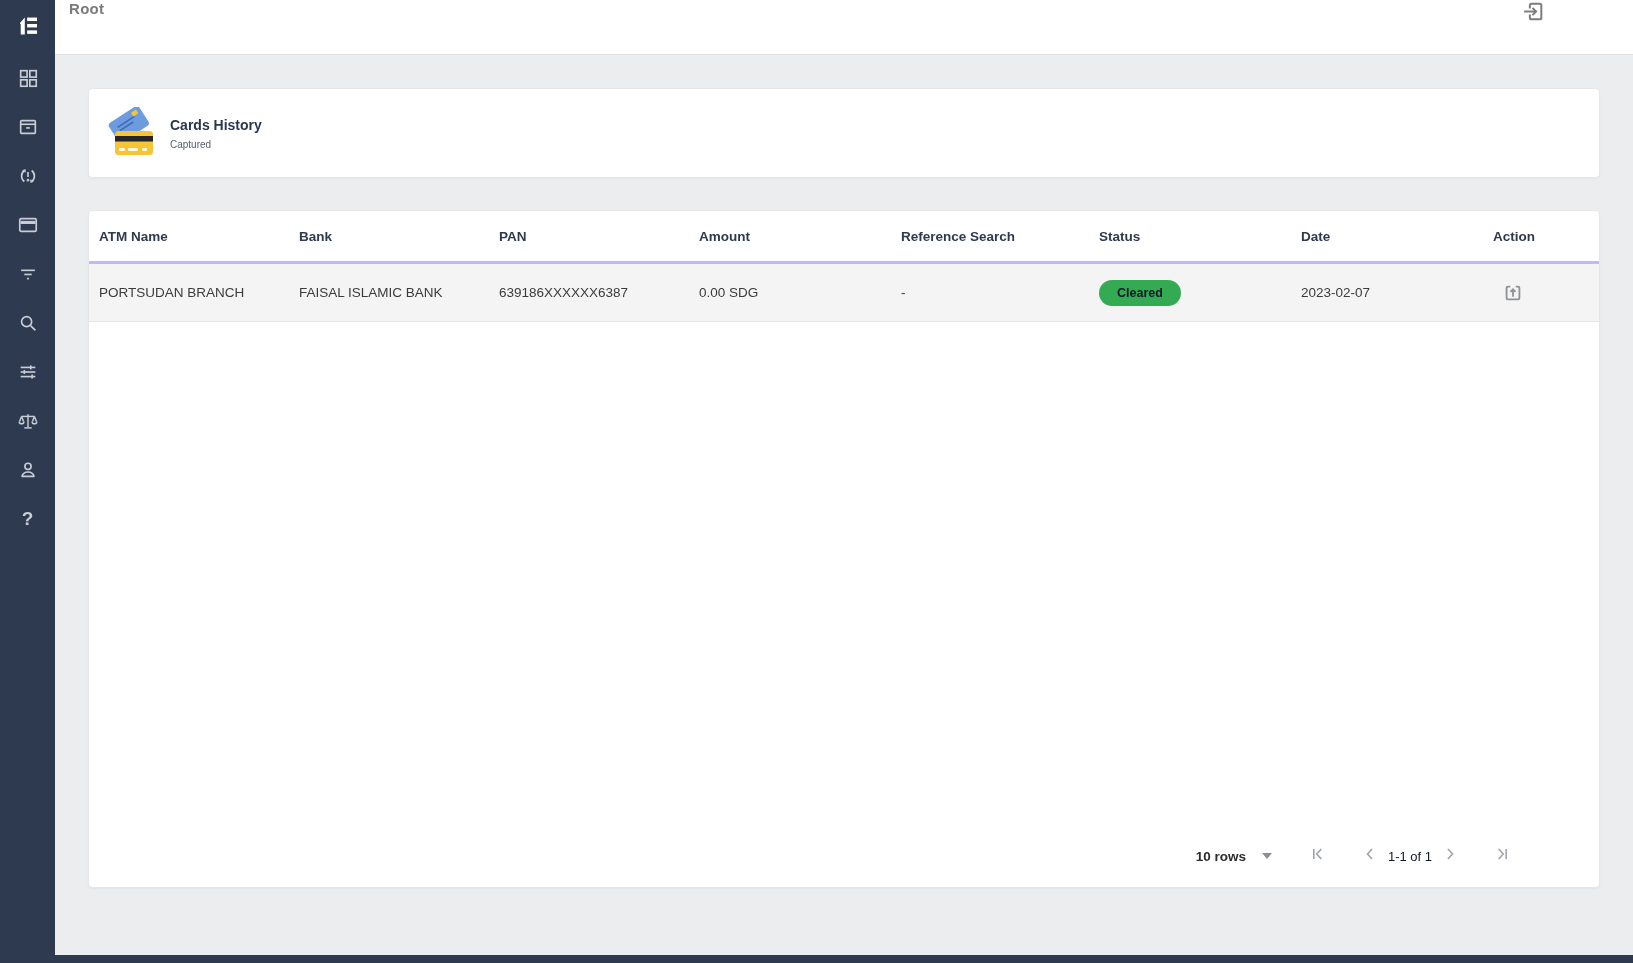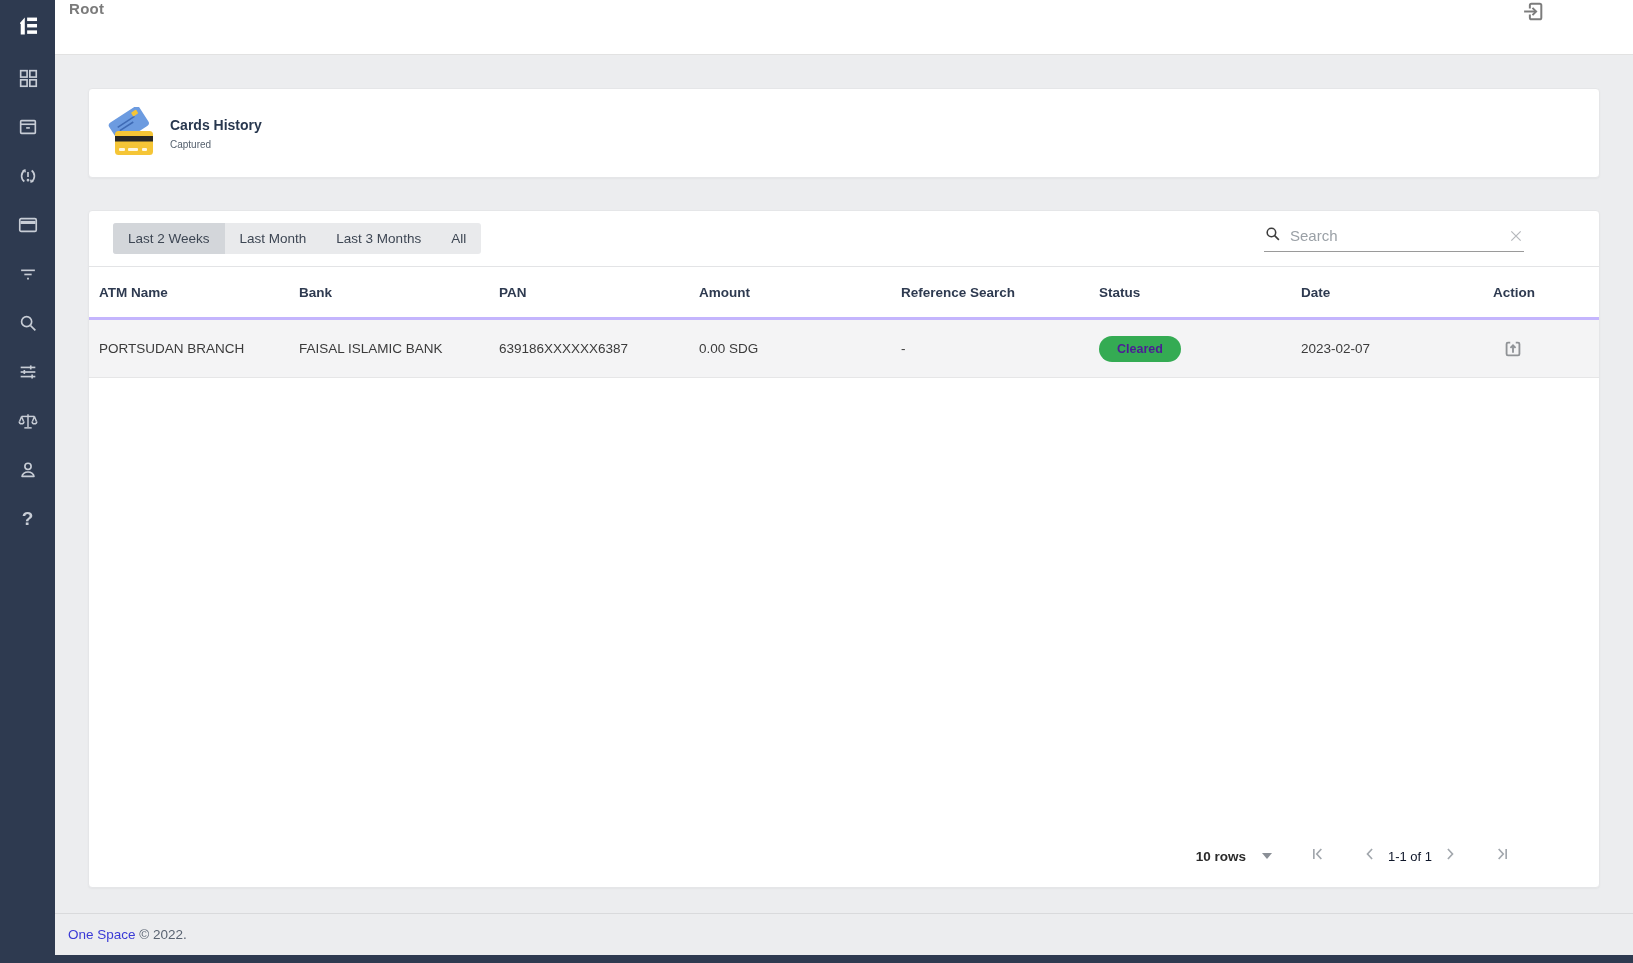--- a/index.html
+++ b/index.html
@@ -93,21 +93,21 @@
   .thead, .trow {
     display: grid;
     grid-template-columns: 200px 200px 200px 202px 198px 202px 192px minmax(60px,1fr);
     align-items: center; padding-left: 10px;
   }
   .thead { height: 53px; border-bottom: 3px solid #c4b5fd; }
   .th { font-size: 13.5px; font-weight: 600; color: #2e3a50; }
   .trow { height: 58px; background: #f4f4f5; border-bottom: 1px solid #e6e6e7; }
   .td { font-size: 13.5px; color: #3b3b3b; }
   .badge {
-    display: inline-block; background: #34ab53; color: #4c1d95; font-size: 12.5px;
+    display: inline-block; background: #34ab53; color: #0f172a; font-size: 12.5px;
     font-weight: 700; padding: 6px 18px; border-radius: 14px;
   }
   .action-cell { display: flex; }
   .action-btn {
     width: 24px; height: 24px; margin-left: 8px; cursor: pointer;
     display: flex; align-items: center; justify-content: center;
   }
 
   .table-spacer { flex: 1; }
 
@@ -284,42 +284,20 @@
         </svg>
       </div>
       <div class="header-texts">
         <div class="title">Cards History</div>
         <div class="subtitle">Captured</div>
       </div>
     </div>
 
     <div class="card table-card">
 
-      <div class="toolbar">
-        <div class="tab-group">
-          <div class="tab selected">Last 2 Weeks</div>
-          <div class="tab">Last Month</div>
-          <div class="tab">Last 3 Months</div>
-          <div class="tab">All</div>
-        </div>
-        <div class="search-box">
-          <span>
-            <svg width="17" height="17" viewBox="0 0 24 24" fill="none" stroke="#3c3c3c" stroke-width="2.2">
-              <circle cx="10.5" cy="10.5" r="6"></circle>
-                <path d="M15 15 L21 21"></path>
-            </svg>
-          </span>
-          <input type="text" placeholder="Search" style="">
-          <span class="clear-x">
-            <svg width="16" height="16" viewBox="0 0 24 24" fill="none" stroke="#b5b8bc" stroke-width="1.8">
-              <path d="M5 5 L19 19 M19 5 L5 19"></path>
-            </svg>
-          </span>
-        </div>
-      </div>
 
       <div class="thead">
         <div class="th">ATM Name</div>
         <div class="th">Bank</div>
         <div class="th">PAN</div>
         <div class="th">Amount</div>
         <div class="th">Reference Search</div>
         <div class="th">Status</div>
         <div class="th">Date</div>
         <div class="th">Action</div>
@@ -382,19 +360,15 @@
               <path d="M8 6 L13.5 12 L8 18"></path>
                 <path d="M17 6 V18"></path>
             </svg>
           </span>
         </div>
       </div>
 
     </div>
   </div>
 
-  <div class="footer">
-    <a>One Space</a>
-    <span>© 2022.</span>
-  </div>
 </div>
 
 <div class="bottom-strip"></div>
 
 </body></html>

